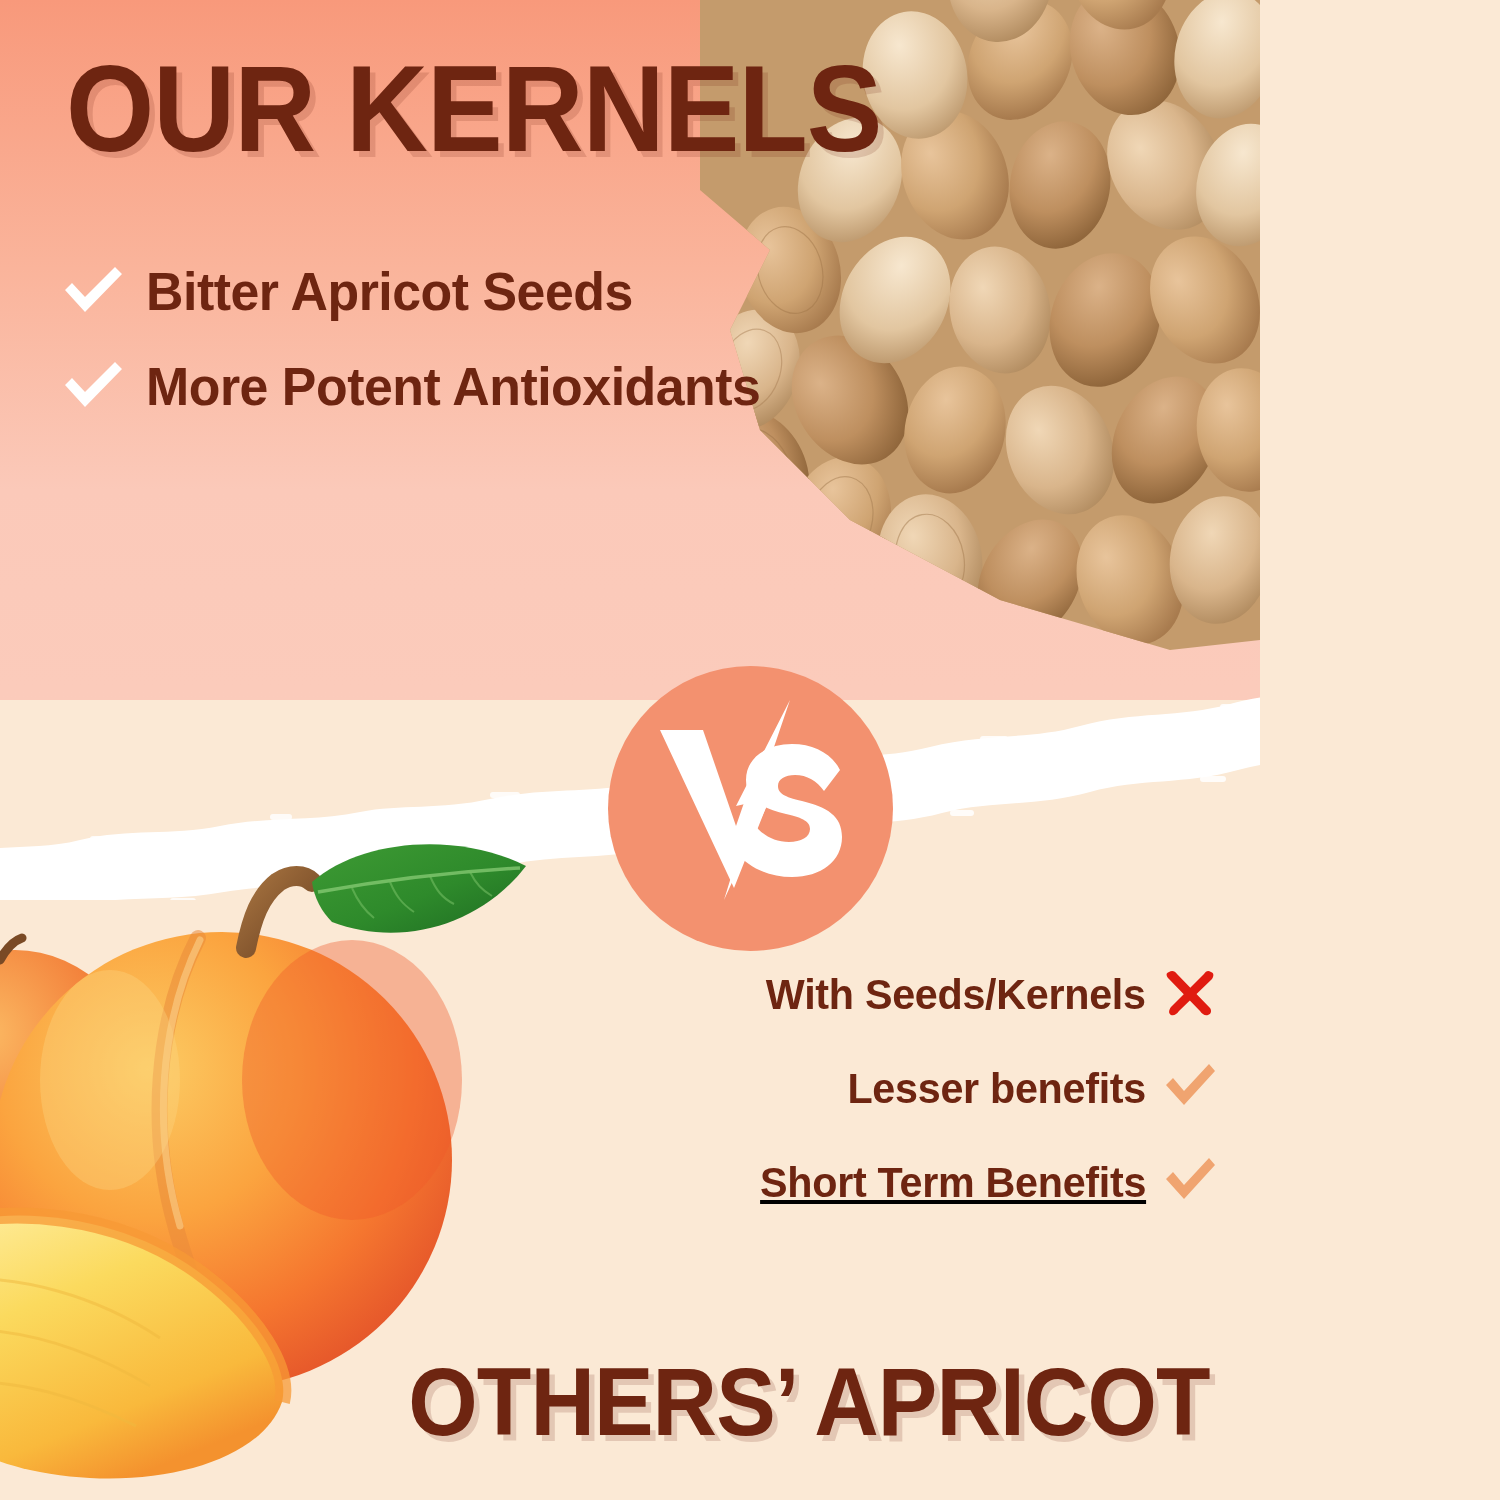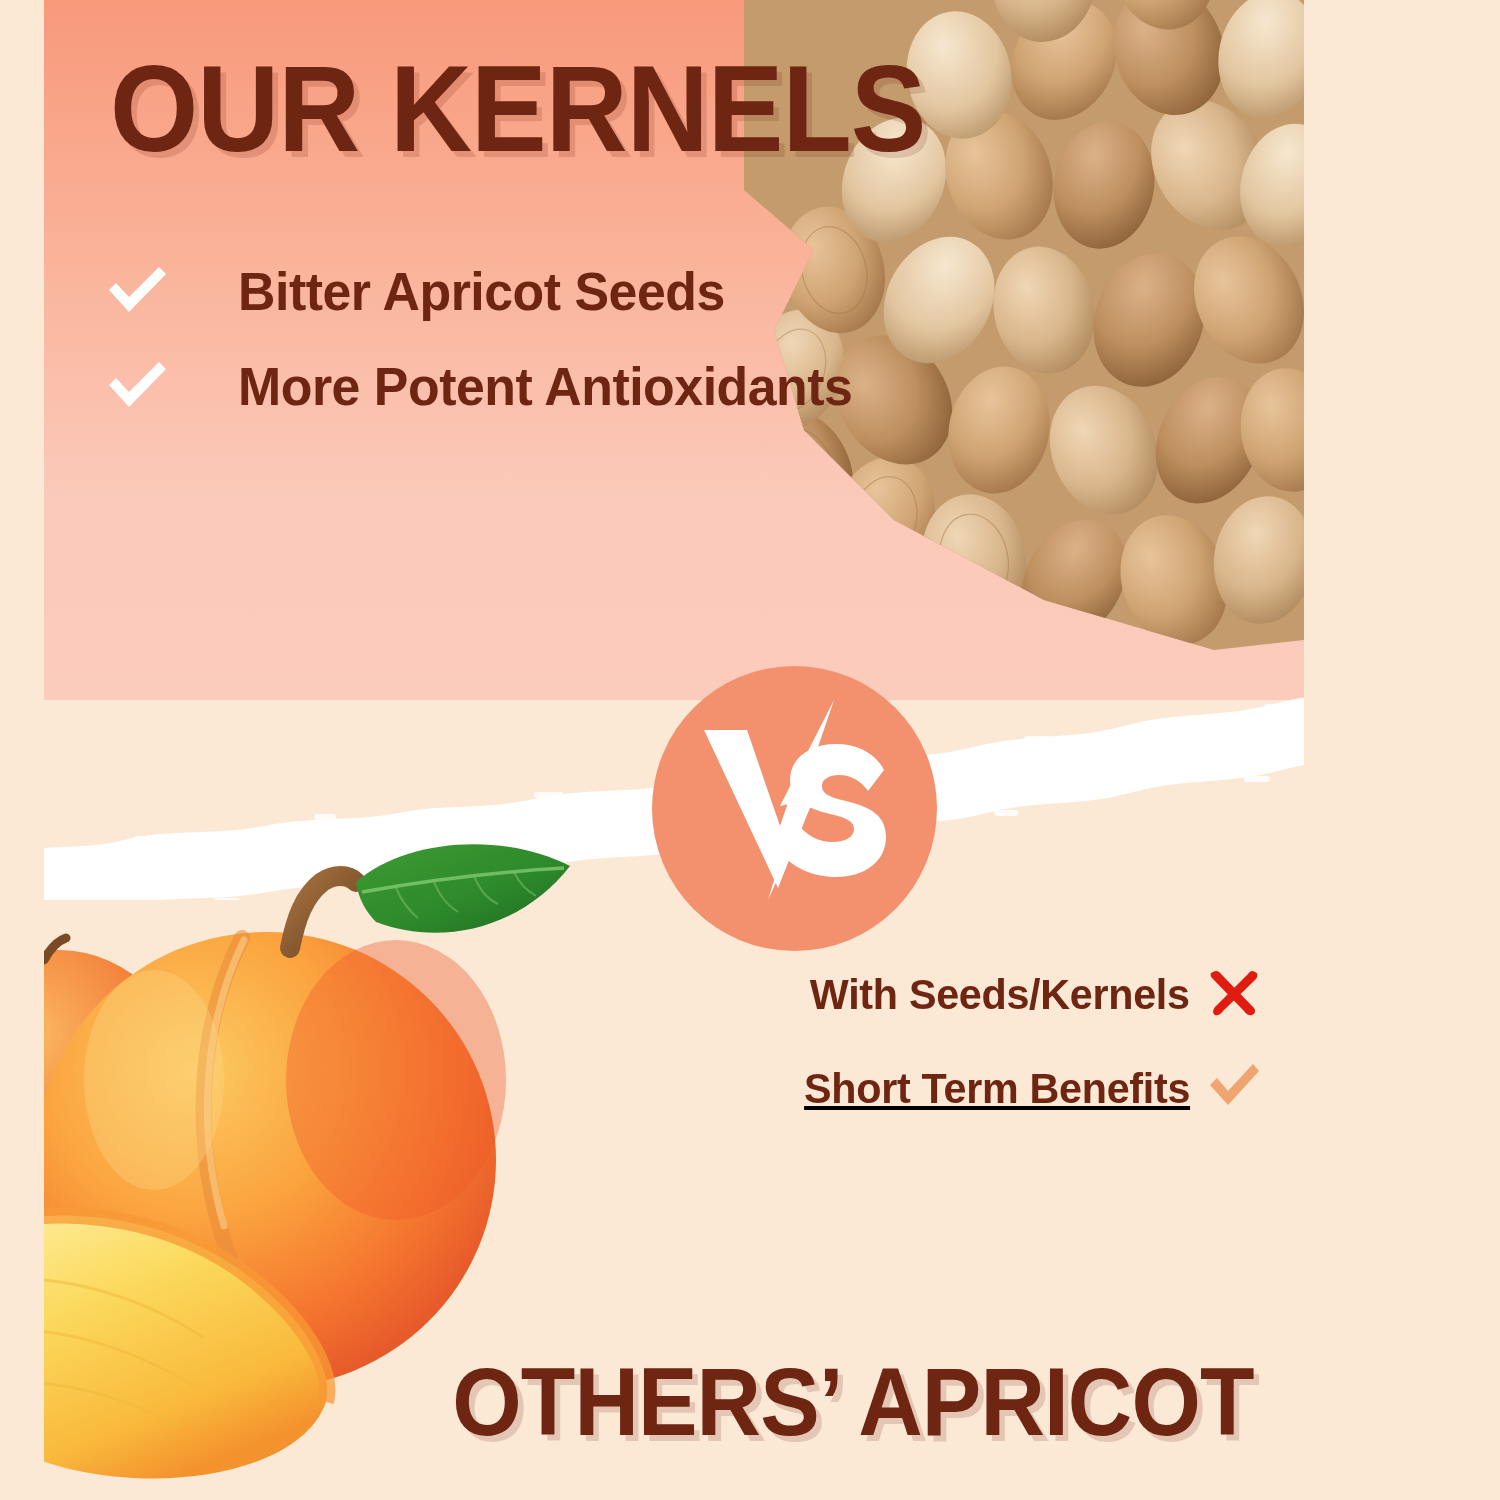--- a/index.html
+++ b/index.html
@@ -4,21 +4,20 @@
 <style>
   html,body{margin:0;padding:0;}
   body{
     width:1500px;height:1500px;overflow:hidden;
     font-family:"Liberation Sans", sans-serif;
     background:#FBE9D5;
   }
   #poster{
     position:relative;width:1260px;height:1500px;overflow:hidden;
     background:#f0abfc;
-    margin-left:44px;
   }
 
   
   .top-bg{
     position:absolute;left:0;top:0;width:1500px;height:790px;
     background:linear-gradient(180deg,#F8997B 0%,#FAB49B 34%,#FBC9B9 62%,#FBCCBC 100%);
   }
   .top-bg-clip{
     position:absolute;left:0;top:0;width:1500px;height:900px;
     clip-path:polygon(0 0,1500 0,1500 560px,0 860px);
@@ -66,21 +65,21 @@
   #title-bottom{
     right:50px;top:1352px;font-size:96px;line-height:1.05;
     transform:scaleX(0.93);transform-origin:right center;
   }
 
   
   .left-list{
     position:absolute;left:60px;top:258px;width:960px;
   }
   .left-row{
-    display:flex;align-items:center;height:66px;margin-bottom:29px;gap:48px;
+    display:flex;align-items:center;height:66px;margin-bottom:29px;
   }
   .left-row:last-child{margin-bottom:0;}
   .check-white{
     width:66px;height:56px;flex:0 0 66px;margin-right:20px;
   }
   .left-label{
     color:#6E2511;font-size:54px;font-weight:700;line-height:1;
     white-space:nowrap;letter-spacing:-0.5px;
     transform:scaleX(0.96);transform-origin:left center;
   }
@@ -415,20 +414,28 @@
     <div class="right-row">
       <span class="right-label">With Seeds/Kernels</span>
       <span class="mark">
         <svg width="56" height="50" viewBox="0 0 56 50">
           <path d="M7,6 C10,4 13,5 15,8 L48,42 C50,45 49,48 46,49 C43,50 40,48 38,45 L6,12 C4,9 4,7 7,6 Z" fill="#E01B10"></path>
           <path d="M49,6 C52,7 52,10 50,13 L17,45 C15,48 12,50 9,49 C6,47 7,44 9,41 L42,8 C44,5 46,4 49,6 Z" fill="#E01B10"></path>
         </svg>
       </span>
     </div>
 
+    <div class="right-row">
+      <span class="right-label">Lesser benefits</span>
+      <span class="mark">
+        <svg width="56" height="50" viewBox="0 0 56 50">
+            <path d="M4,25 L11,18 L22,31 L47,4 L53,11 L22,45 Z" fill="#F0A470"></path>
+          </svg>
+      </span>
+    </div>
 
 
     <div class="right-row">
       <span class="right-label">Short Term Benefits</span>
       <span class="mark">
         <svg width="56" height="50" viewBox="0 0 56 50">
             <path d="M4,25 L11,18 L22,31 L47,4 L53,11 L22,45 Z" fill="#F0A470"></path>
           </svg>
       </span>
     </div>

